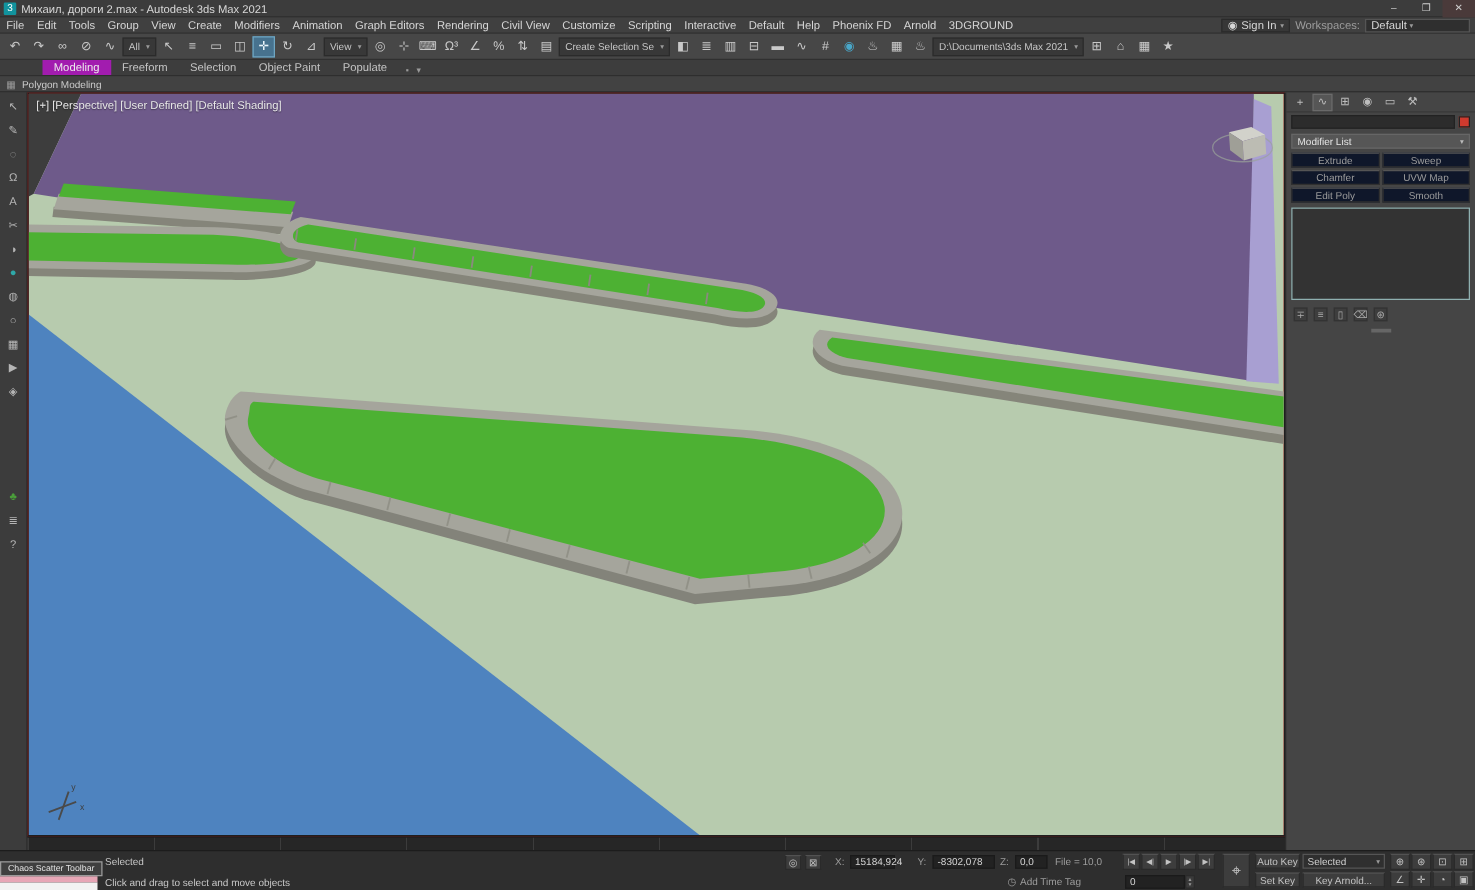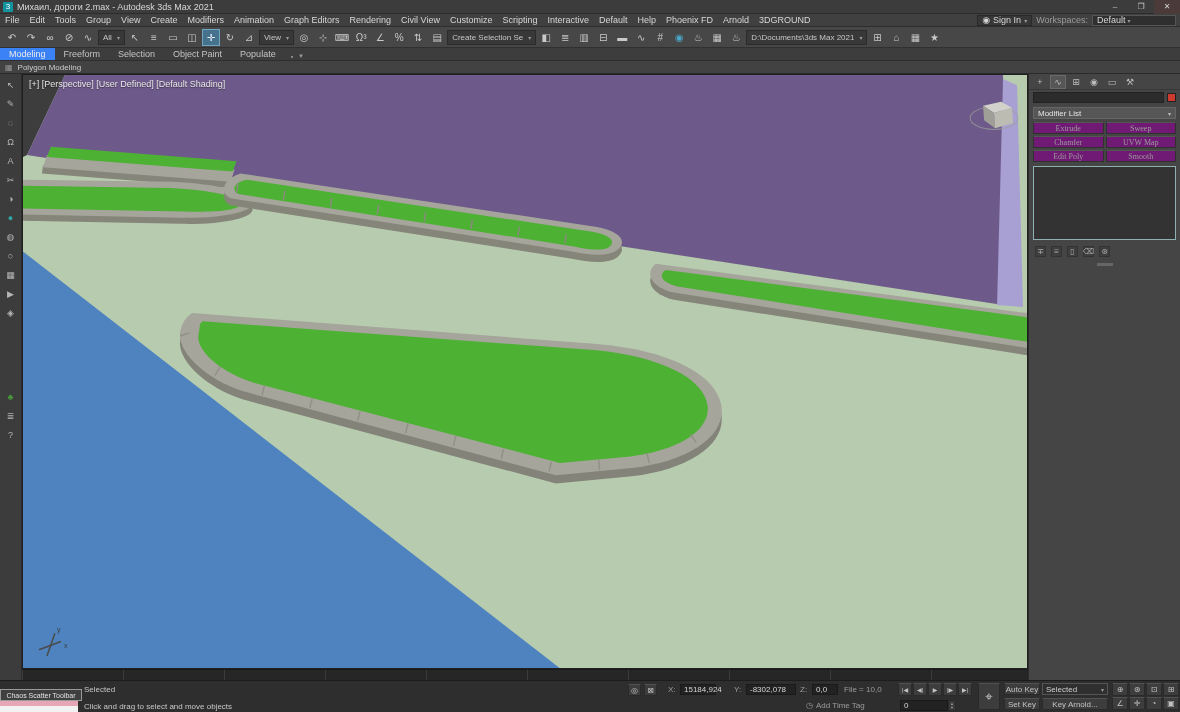--- a/index.html
+++ b/index.html
@@ -25,21 +25,21 @@
   
   .toolbar { height:21px; background:#474747; border-bottom:1px solid #303030; display:flex; align-items:center; padding:0 3px; gap:1px; }
   .tbi { width:18px; height:17px; display:flex; align-items:center; justify-content:center; font-size:10px; color:#c9c9c9; border:1px solid transparent; flex:0 0 auto; }
   .tbi.active { background:#47728e; border:1px solid #6fa6c2; color:#eaf4fa; }
   .tbi.dd { width:auto; height:15px; background:#383838; border:1px solid #2b2b2b; font-size:8px; color:#c6c6c6; padding:0 4px; }
   .tbi.dd::after { content:"▾"; font-size:6px; color:#999; margin-left:5px; }
 
   
   .ribbon-tabs { height:13px; background:#3d3d3d; display:flex; align-items:flex-end; font-size:9px; color:#c4c4c4; border-bottom:1px solid #2e2e2e; }
   .rtab { padding:1px 9px 1px; }
-  .rtab.active { background:#3b82f6; color:#ececec; }
+  .rtab.active { background:#a21caf; color:#ececec;margin-left:34px; }
   .ribbon-extra { margin-left:6px; display:flex; gap:6px; align-items:center; font-size:7px; color:#9a9a9a; }
   .ribbon-panelrow { height:13px; background:#424242; border-bottom:1px solid #2a2a2a; display:flex; align-items:center; font-size:8px; color:#cccccc; gap:5px; padding-left:5px; }
   .rp-icon { font-size:8px; color:#9a9a9a; }
 
   
   .main-row { display:flex; height:606px; }
 
   .left-toolbar { width:22px; background:#3c3c3c; border-right:1px solid #2c2c2c; display:flex; flex-direction:column; align-items:center; padding-top:3px; gap:3px; }
   .lti { width:16px; height:16px; display:flex; align-items:center; justify-content:center; font-size:9px; color:#b5b5b5; }
   .lt-spacer { height:62px; }
@@ -64,21 +64,21 @@
   .command-panel { width:152px; background:#454545; border-left:1px solid #2c2c2c; font-size:8px; }
   .cp-tabs { height:16px; display:flex; align-items:center; gap:2px; padding:0 3px; border-bottom:1px solid #383838; }
   .cp-tab { width:16px; height:14px; display:flex; align-items:center; justify-content:center; color:#bdbdbd; font-size:9px; }
   .cp-tab.active { background:#565656; border:1px solid #6a6a6a; }
   .cp-name-row { display:flex; align-items:center; gap:3px; padding:2px 4px; }
   .cp-name-field { flex:1; height:11px; background:#2c2c2c; border:1px solid #222; }
   .cp-swatch { width:9px; height:9px; border:1px solid #222; }
   .cp-modlist { margin:2px 4px; height:12px; background:#565656; border:1px solid #666; display:flex; align-items:center; justify-content:space-between; padding:0 4px; color:#e4e4e4; }
   .cp-modlist .caret { font-size:6px; color:#bbb; }
   .cp-grid { margin:3px 4px; display:grid; grid-template-columns:1fr 1fr; gap:2px; }
-  .cp-btn { height:12px; background:#701a75; border:1px solid #303030; border-top-color:#555; color:#9b9b9b; display:flex; align-items:center; justify-content:center; font-size:8px;font-family:Liberation Serif, serif; }
+  .cp-btn { height:12px; background:#0f172a; border:1px solid #303030; border-top-color:#555; color:#9b9b9b; display:flex; align-items:center; justify-content:center; font-size:8px; }
   .cp-stack { margin:4px; height:74px; background:#333; border:1px solid #8fb0b0; }
   .cp-stack-icons { display:flex; gap:5px; padding:2px 6px; align-items:center; }
   .cp-si { width:11px; height:11px; display:flex; align-items:center; justify-content:center; color:#aaa; font-size:8px; background:#3e3e3e; border:1px solid #333; }
   .cp-splitter { margin:4px auto; width:16px; height:3px; background:#666; }
 
   
   .statusbar { height:32px; background:#2e2e2e; position:relative; font-size:8px; color:#c6c6c6; border-top:1px solid #1c1c1c; }
   .abs { position:absolute; }
   .sb-field { background:#222; border:1px solid #1a1a1a; color:#d4d4d4; height:11px; display:inline-flex; align-items:center; padding:0 3px; }
   .sb-label { color:#9c9c9c; }

